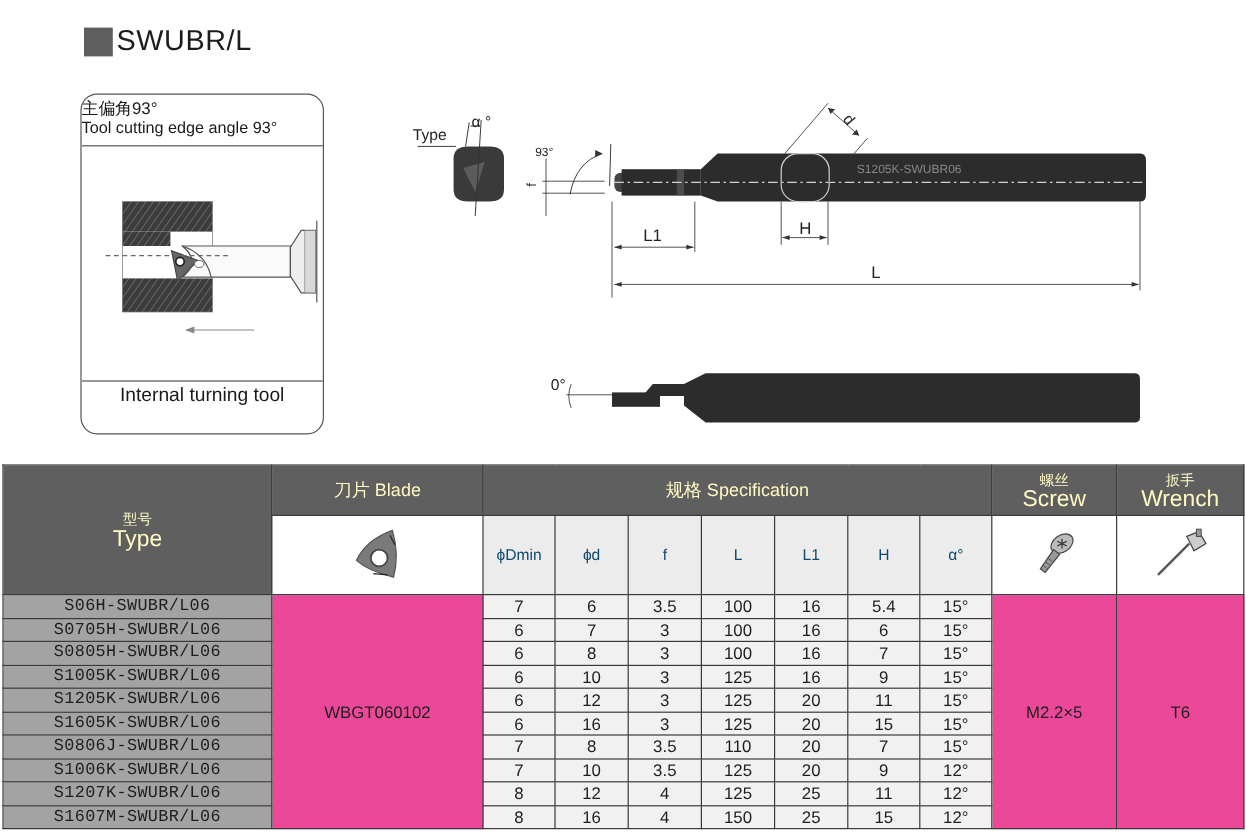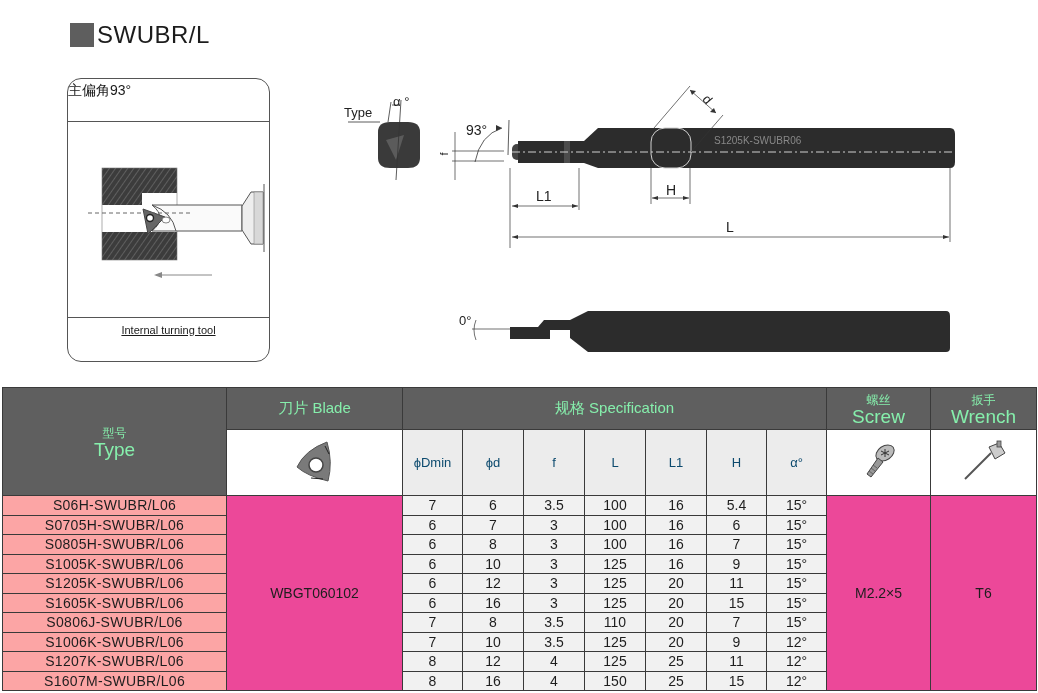--- a/index.html
+++ b/index.html
@@ -12,51 +12,52 @@
   .title .txt { font-size: 24px; letter-spacing: 0.5px; color: #1c1c1c; }
 
   
   .card { position: absolute; left: 67px; top: 78px; width: 203px; height: 284px; border: 1px solid #555; border-radius: 14px; overflow: hidden; background: #fff; }
   .card .top { height: 43px; border-bottom: 1px solid #555; text-align: left; padding-top: 3px; }
   .card .top .cn { font-size: 14px; line-height: 17px; }
   .card .top .en { font-size: 13.5px; line-height: 16px; }
   .card .mid { position: relative; height: 196px; border-bottom: 1px solid #555; }
   .card .bot { text-align: center; padding-top: 4px; }
   .card .bot .cn { font-size: 15px; line-height: 18px; }
-  .card .bot .en { font-size: 11px; line-height: 16px; text-decoration: underline; }
+  .card .bot .en { font-size: 16px; line-height: 16px; }
 
   
   .drawing { position: absolute; left: 330px; top: 80px; width: 640px; height: 290px; }
   .lbl { position: absolute; font-size: 13px; color: #222; }
 
   
   .tbl { position: absolute; left: 2px; top: 387px; width: 1034px; }
   table { border-collapse: collapse; width: 1034px; table-layout: fixed; }
   th, td { border: 1px solid #3a3a3a; text-align: center; vertical-align: middle; }
-  th.hdr { background: #5f5f5f; color: #86efac; font-weight: normal; font-size: 15px; }
+  th.hdr { background: #5f5f5f; color: #fef9c3; font-weight: normal; font-size: 15px; }
   th.hdr .cn { display: block; font-size: 12px; line-height: 17px; }
   th.hdr .en { display: block; font-size: 19px; line-height: 16px; }
   th.sub { background: #ececec; color: #0c4a6e; font-weight: normal; font-size: 13px; height: 66px; }
   th.img { background: #fff; }
   td { font-size: 14px; height: 19.5px; line-height: 18px; color: #1e1e1e; }
-  td.type { background: #fca5a5; font-size: 14px; letter-spacing: 0.3px; }
+  td.type { background: #a3a3a3; font-size: 14px; letter-spacing: 0.3px; font-family: Liberation Mono, monospace; }
   td.spec { background: #f1f1f1; }
   td.merged { background: #ec4899; font-size: 14px; }
 </style>
 </head>
 <body>
 
 <div class="title">
   <div class="sq"></div>
   <div class="txt">SWUBR/L</div>
 </div>
 
 <div class="card">
   <div class="top">
     <div class="cn">主偏角93°</div>
+    <div class="en">Tool cutting edge angle 93°</div>
   </div>
   <div class="mid">
     <svg width="203" height="196" viewBox="0 0 203 196">
       <defs>
         <pattern id="hatch" width="5" height="5" patternUnits="userSpaceOnUse" patternTransform="rotate(35)">
           <rect width="5" height="5" fill="#3c3c3c"></rect>
           <line x1="0" y1="0" x2="0" y2="5" stroke="#6a6a6a" stroke-width="1.5"></line>
         </pattern>
       </defs>
 
@@ -135,21 +136,21 @@
 
     <rect x="180" y="247" width="40" height="12" fill="#2c2c2c"></rect>
     <path d="M208 247 L214 240 L246 240 L246 250 L208 250 Z" fill="#2c2c2c"></path>
     <path d="M240 240 L258 231 L616 231 Q620 231 620 236 L620 268 Q620 272 616 272 L258 272 L240 258 Z" fill="#2c2c2c"></path>
     <line x1="142" y1="249" x2="180" y2="249" stroke="#333" stroke-width="0.7"></line>
     <path d="M146 240 Q142 250 146 260" fill="none" stroke="#333" stroke-width="0.7"></path>
   </svg>
 
   <div class="lbl" style="left:14px;top:25px;">Type</div>
   <div class="lbl" style="left:63px;top:14px;">α °</div>
-  <div class="lbl" style="left:136px;top:42px;font-size:14px;">93°</div>
+  <div class="lbl" style="left:116px;top:42px;font-size:10px;">93°</div>
   <div class="lbl" style="left:112px;top:68px;font-size:11px;transform:rotate(-90deg);">f</div>
   <div class="lbl" style="left:374px;top:12px;transform:rotate(50deg);">d</div>
   <div class="lbl" style="left:336px;top:102px;font-size:14px;">H</div>
   <div class="lbl" style="left:206px;top:108px;font-size:14px;">L1</div>
   <div class="lbl" style="left:396px;top:139px;font-size:14px;">L</div>
   <div class="lbl" style="left:129px;top:233px;">0°</div>
 </div>
 
 <div class="tbl">
   <table>

